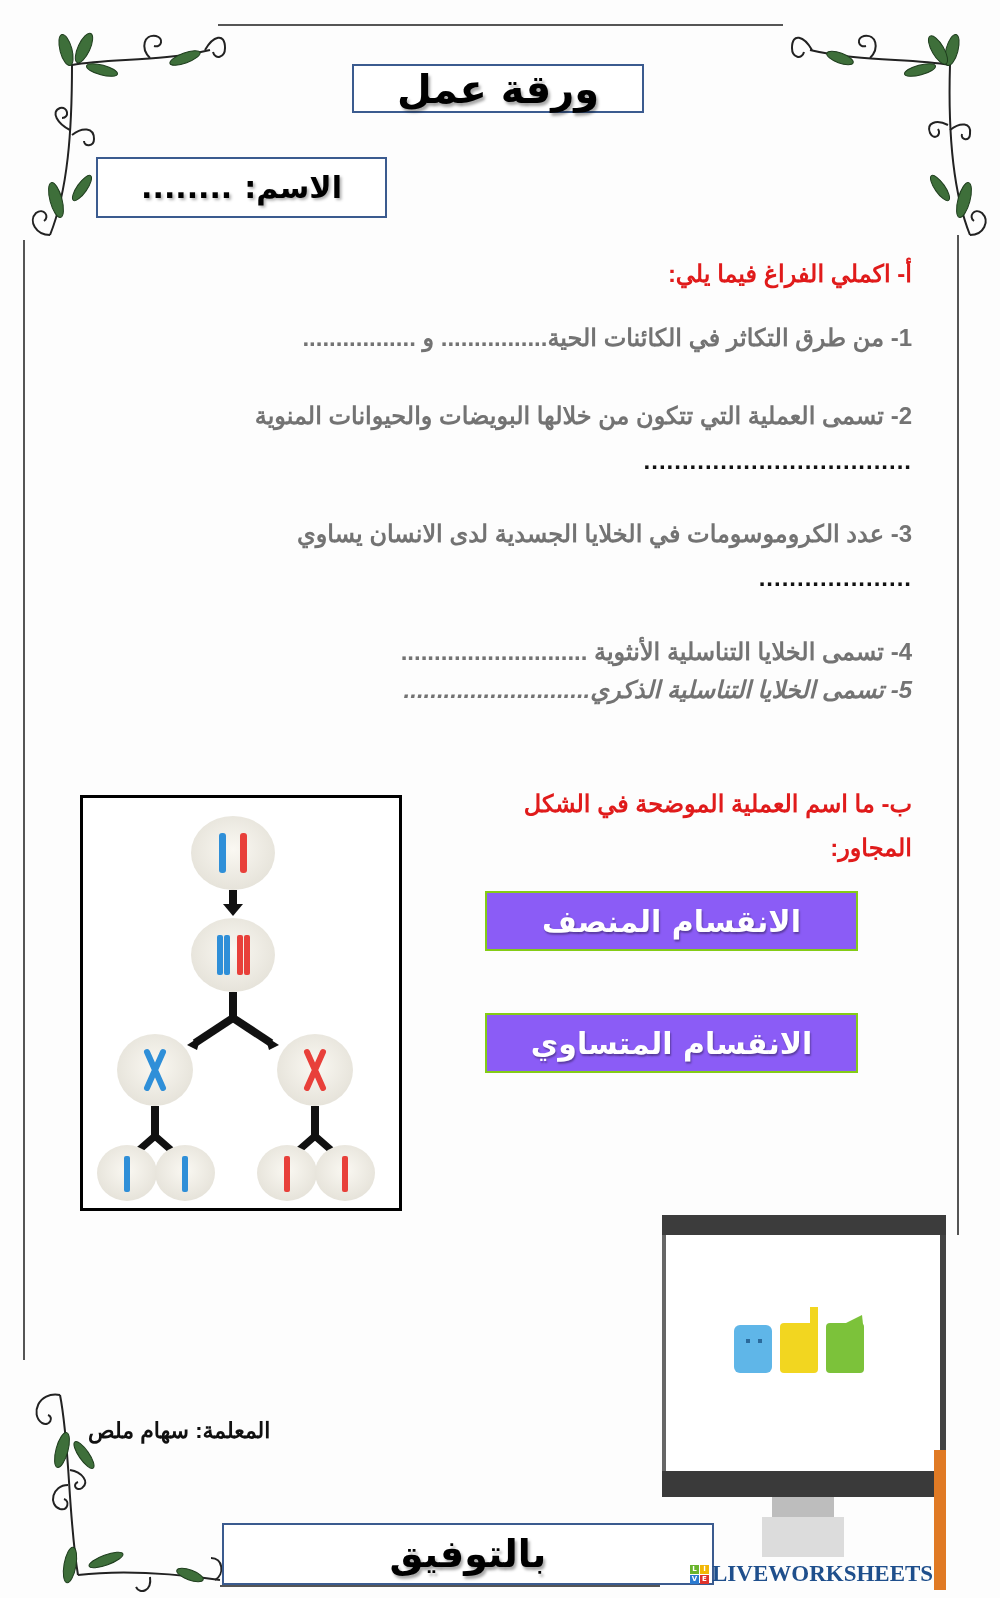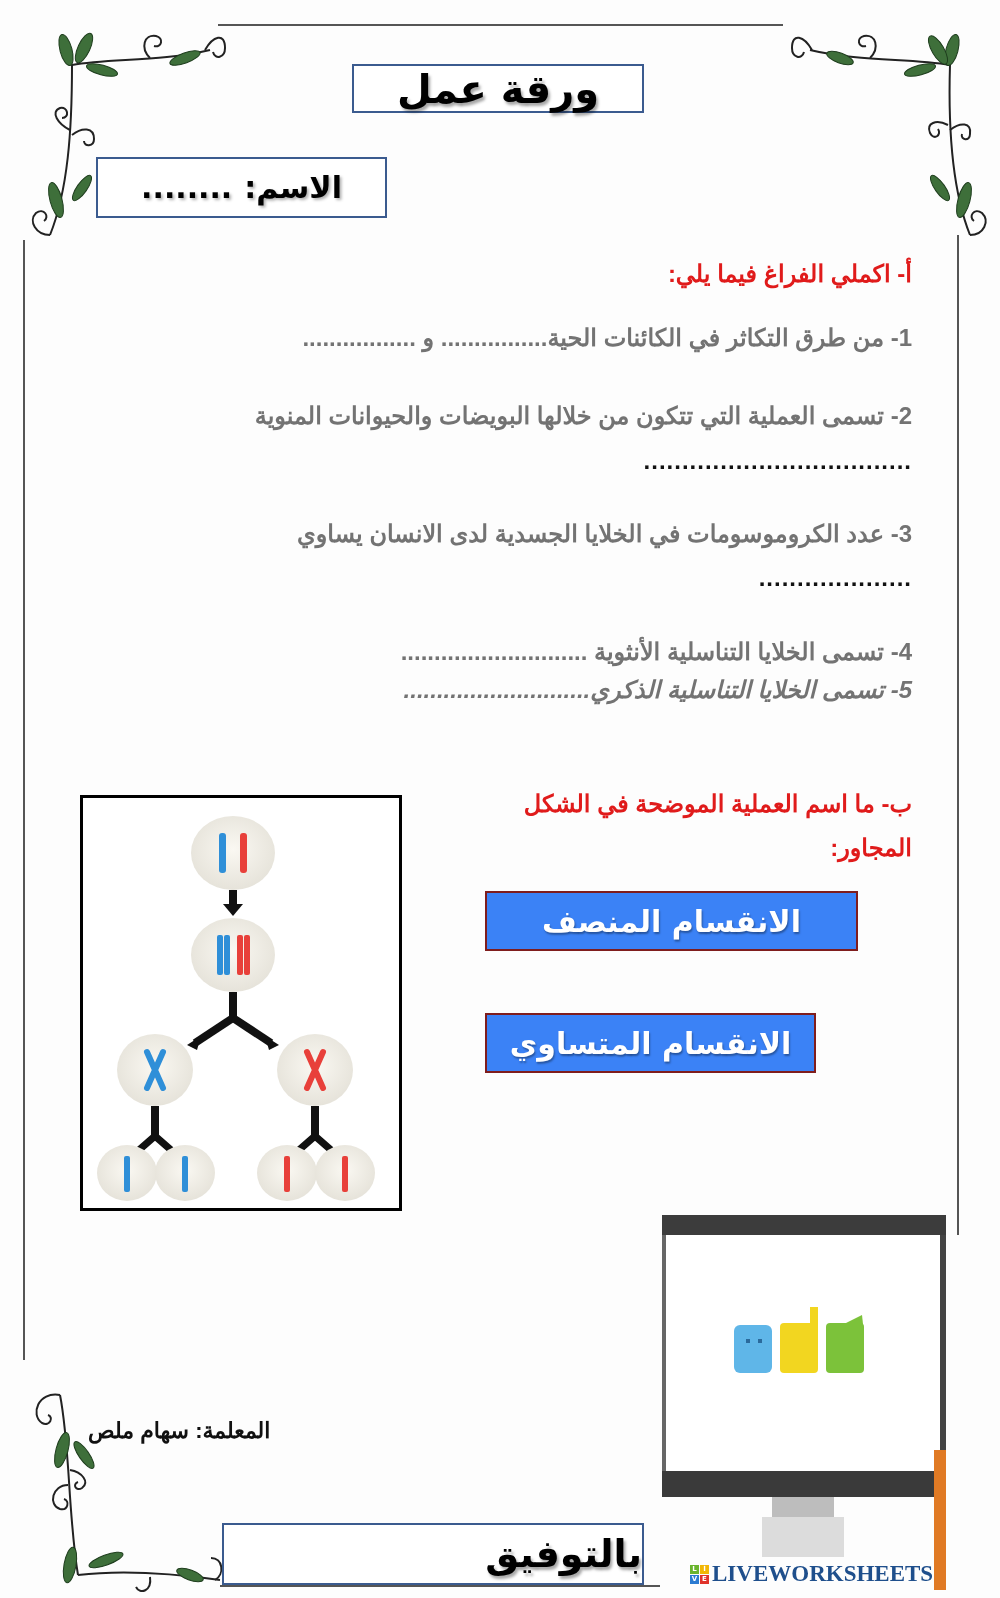--- a/index.html
+++ b/index.html
@@ -38,21 +38,21 @@
       font-family: "Liberation Sans", sans-serif; font-size: 24px;
       direction: rtl; text-align: right; white-space: nowrap;
     }
     .dots {
       position: absolute; right: 88px; color: #111; font-weight: bold;
       font-family: "Liberation Sans", sans-serif; font-size: 24px;
       letter-spacing: 1px; white-space: nowrap;
     }
 
     .answer-btn {
-      position: absolute; background: #3b82f6; border: 2px solid #7f1d1d;
+      position: absolute; background: #8b5cf6; border: 2px solid #84cc16;
       color: #fff; font-family: "DejaVu Sans", sans-serif; font-weight: bold;
       font-size: 30px; display: flex; align-items: center; justify-content: center;
       box-sizing: border-box; text-shadow: 1px 2px 2px rgba(0,0,0,0.35);
       direction: rtl; cursor: pointer;
     }
 
     .diagram {
       position: absolute; left: 80px; top: 795px; width: 322px; height: 416px;
       border: 3px solid #000; background: #fff; box-sizing: border-box;
     }
@@ -169,21 +169,21 @@
 
 <div class="q" style="top:638px;">4- تسمى الخلايا التناسلية الأنثوية ............................</div>
 <div class="q" style="top:676px;font-style:italic;">5- تسمى الخلايا التناسلية الذكري............................</div>
 
 <div class="heading-red" style="top:776px;margin-top:14px;">ب- ما اسم العملية الموضحة في الشكل</div>
 <div class="heading-red" style="top:834px;">المجاور:</div>
 
 <div class="answer-btn" style="left:485px; top:891px; width:373px; height:60px;">
   <span>الانقسام المنصف</span>
 </div>
-<div class="answer-btn" style="left:485px; top:1013px; width:331px; height:60px;">
+<div class="answer-btn" style="left:485px; top:1013px; width:373px; height:60px;">
   <span>الانقسام المتساوي</span>
 </div>
 
 <div class="diagram">
   <svg width="316" height="410" viewBox="0 0 316 410">
     <defs>
       <radialGradient id="cellg" cx="50%" cy="45%" r="55%">
         <stop offset="0%" stop-color="#faf8f2"></stop>
         <stop offset="100%" stop-color="#e6e3da"></stop>
       </radialGradient>
@@ -248,21 +248,21 @@
       <rect x="118" y="108" width="38" height="50" rx="4" fill="#f2d620"></rect>
       <rect x="148" y="92" width="8" height="22" fill="#f2d620"></rect>
       <rect x="164" y="108" width="38" height="50" rx="4" fill="#7cc23a"></rect>
       <polygon points="164,118 200,100 202,118" fill="#7cc23a"></polygon>
     </g>
   </svg>
 </div>
 
 <div class="teacher">المعلمة: سهام ملص</div>
 
-<div class="box" style="left:222px; top:1523px; width:422px; height:62px; border-width:2px;justify-content:flex-end;">
+<div class="box" style="left:222px; top:1523px; width:492px; height:62px; border-width:2px;">
   <span class="title-text" style="font-size:38px;">بالتوفيق</span>
 </div>
 
 <div class="lw-logo">
   <div class="lw-blocks">
     <span style="background:#6ab42d;">L</span>
     <span style="background:#f2b705;">I</span>
     <span style="background:#2b7bd1;">V</span>
     <span style="background:#e0332b;">E</span>
   </div>

